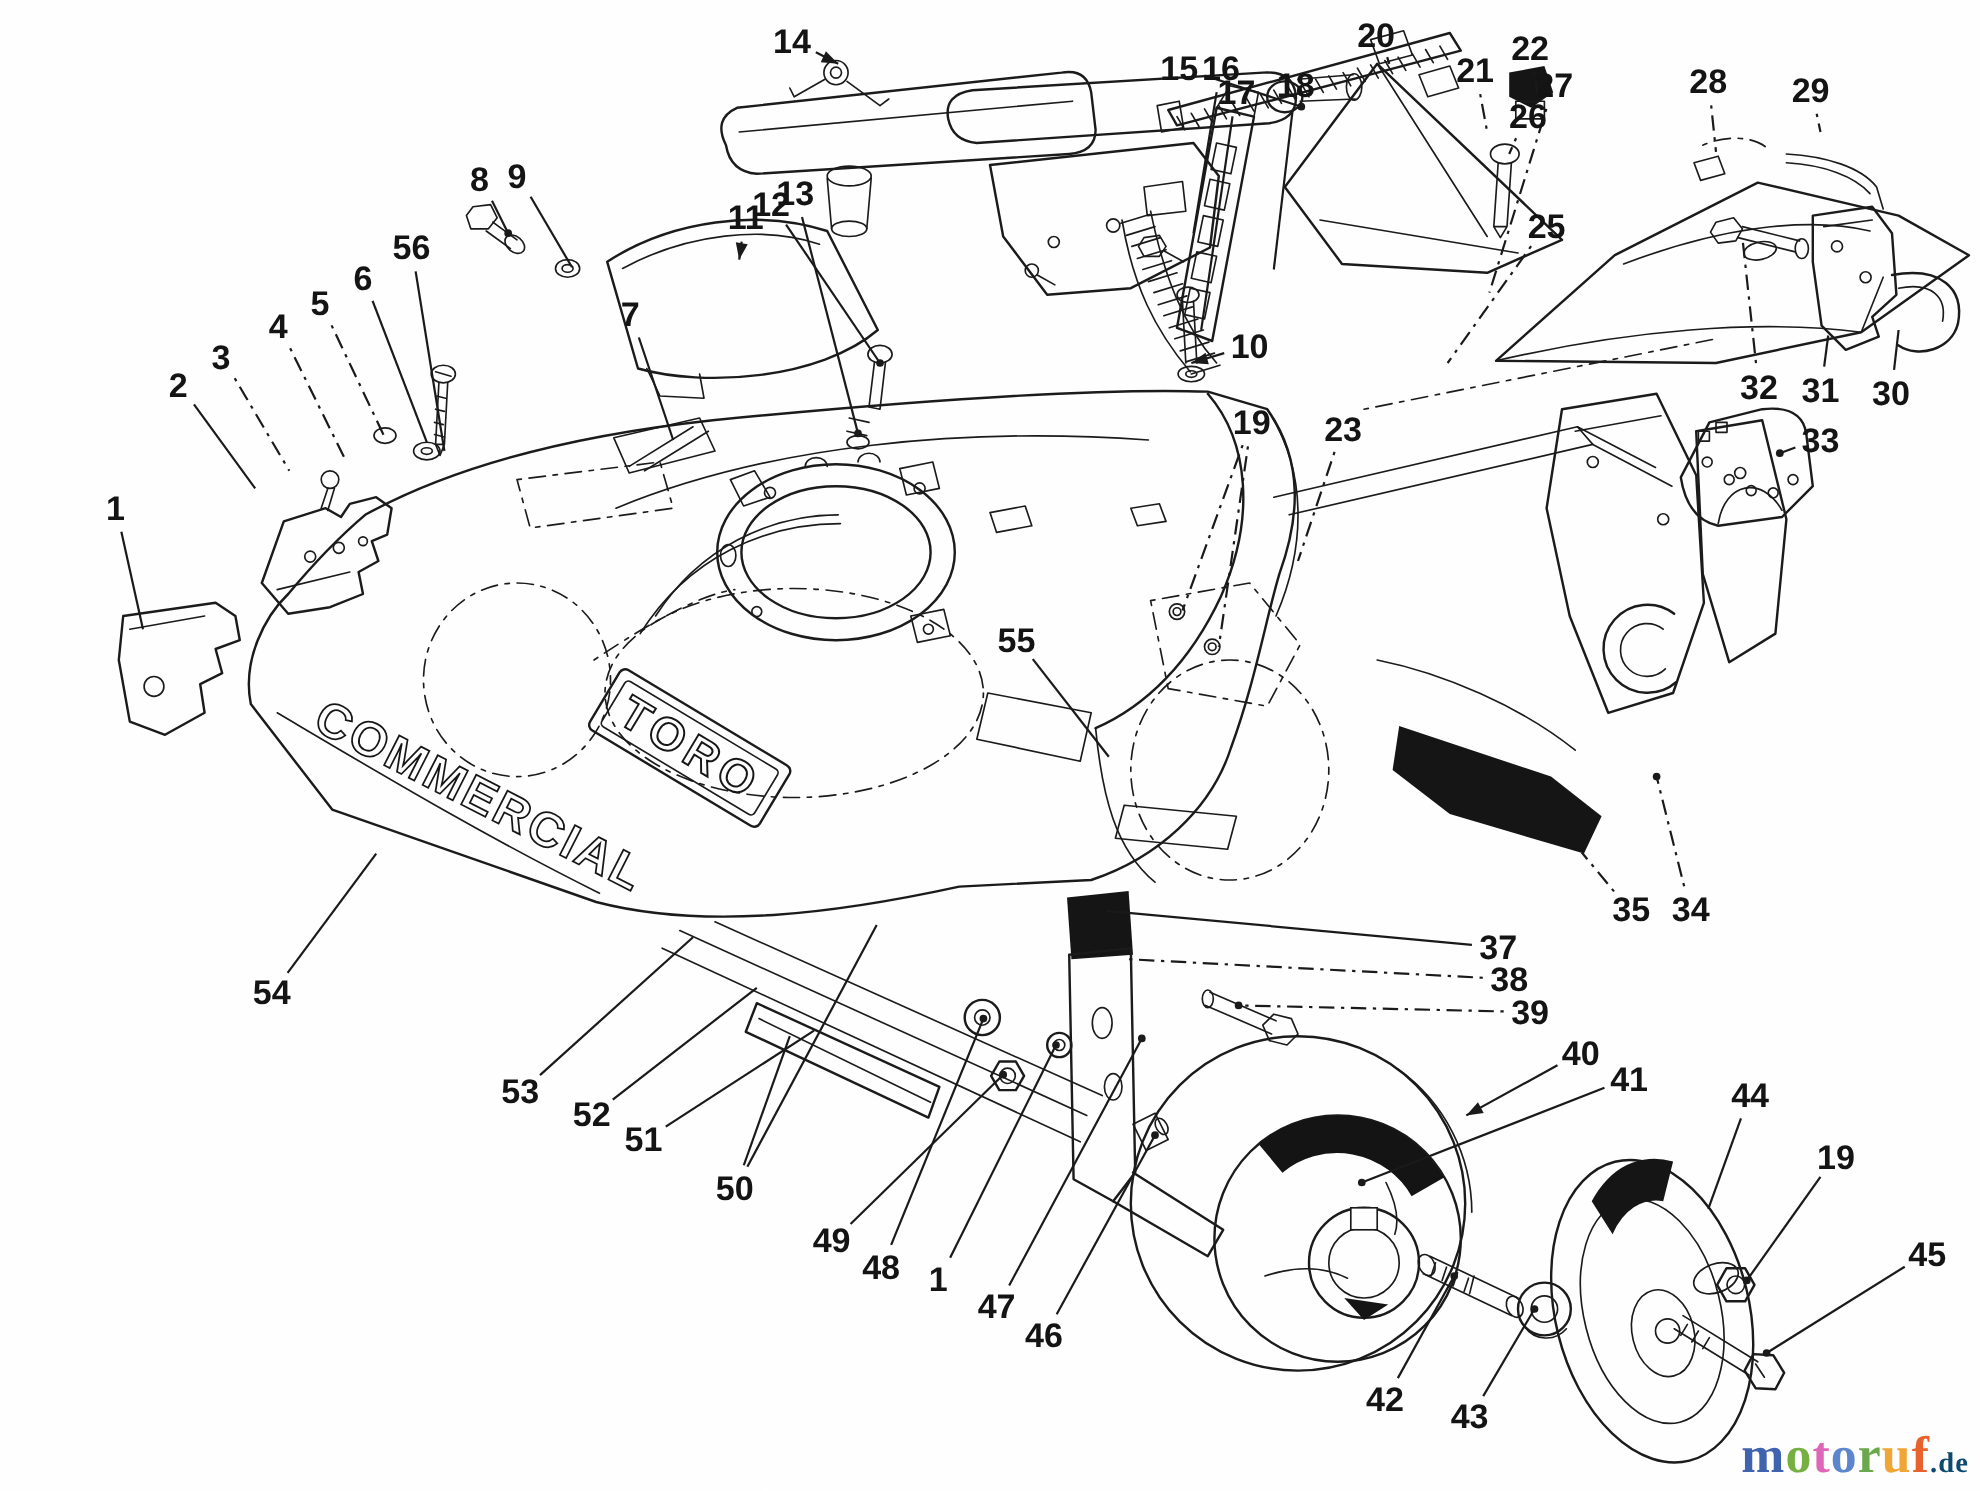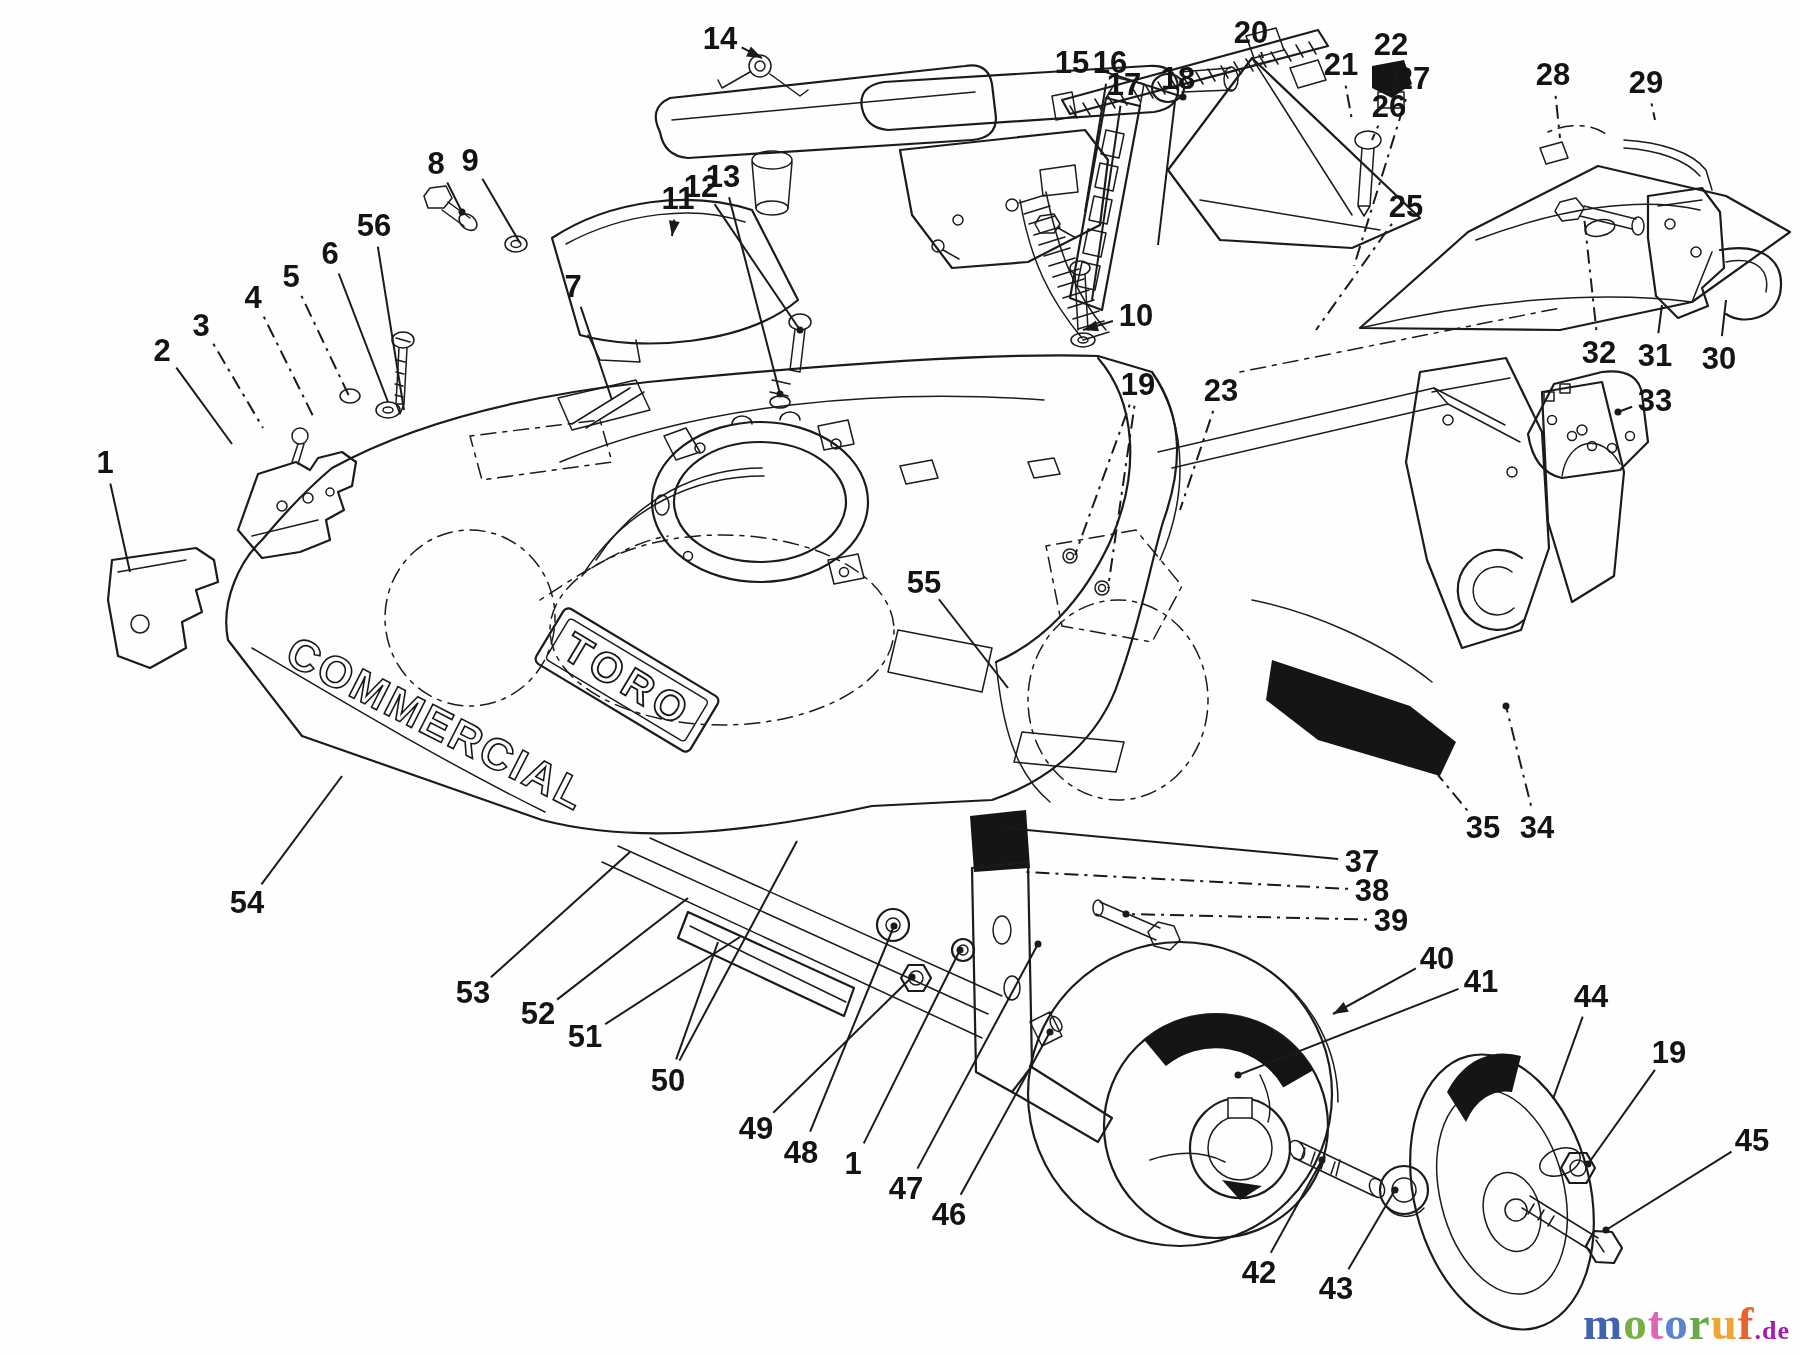--- a/index.html
+++ b/index.html
@@ -9,21 +9,21 @@
   .ln{stroke:#1b1b1b;stroke-width:2.2;fill:none;stroke-linecap:round;stroke-linejoin:round;}
   .thin{stroke-width:1.5;}
   .fillb{fill:#151515;stroke:none;}
   .dash{stroke-dasharray:4 7 15 7;}
   .callout-num{font-family:"Liberation Sans",sans-serif;font-weight:700;font-size:31px;fill:#141414;}
   .leader{stroke:#1a1a1a;stroke-width:2;fill:none;}
   .leader.d{stroke-dasharray:3 6 14 6;}
   .brandstroke{fill:none;stroke:#161616;}
   .wm{position:absolute;right:10px;bottom:8px;font-family:"Liberation Serif",serif;
       font-weight:700;font-size:47px;letter-spacing:1px;line-height:1;}
-  .wm .suffix{font-size:26px;color:#a21caf;font-weight:700;}
+  .wm .suffix{font-size:26px;color:#0c4a6e;font-weight:700;}
 </style>
 </head>
 <body>
 
 <div class="page">
 <svg width="1800" height="1355" viewBox="0 0 1800 1355">
 
   <g>
     <path class="ln" d="M332,468 C430,414 556,392 648,382 C792,368 982,352 1098,356 L1152,372
                          C1186,420 1181,472 1163,522 C1150,566 1141,620 1119,680

